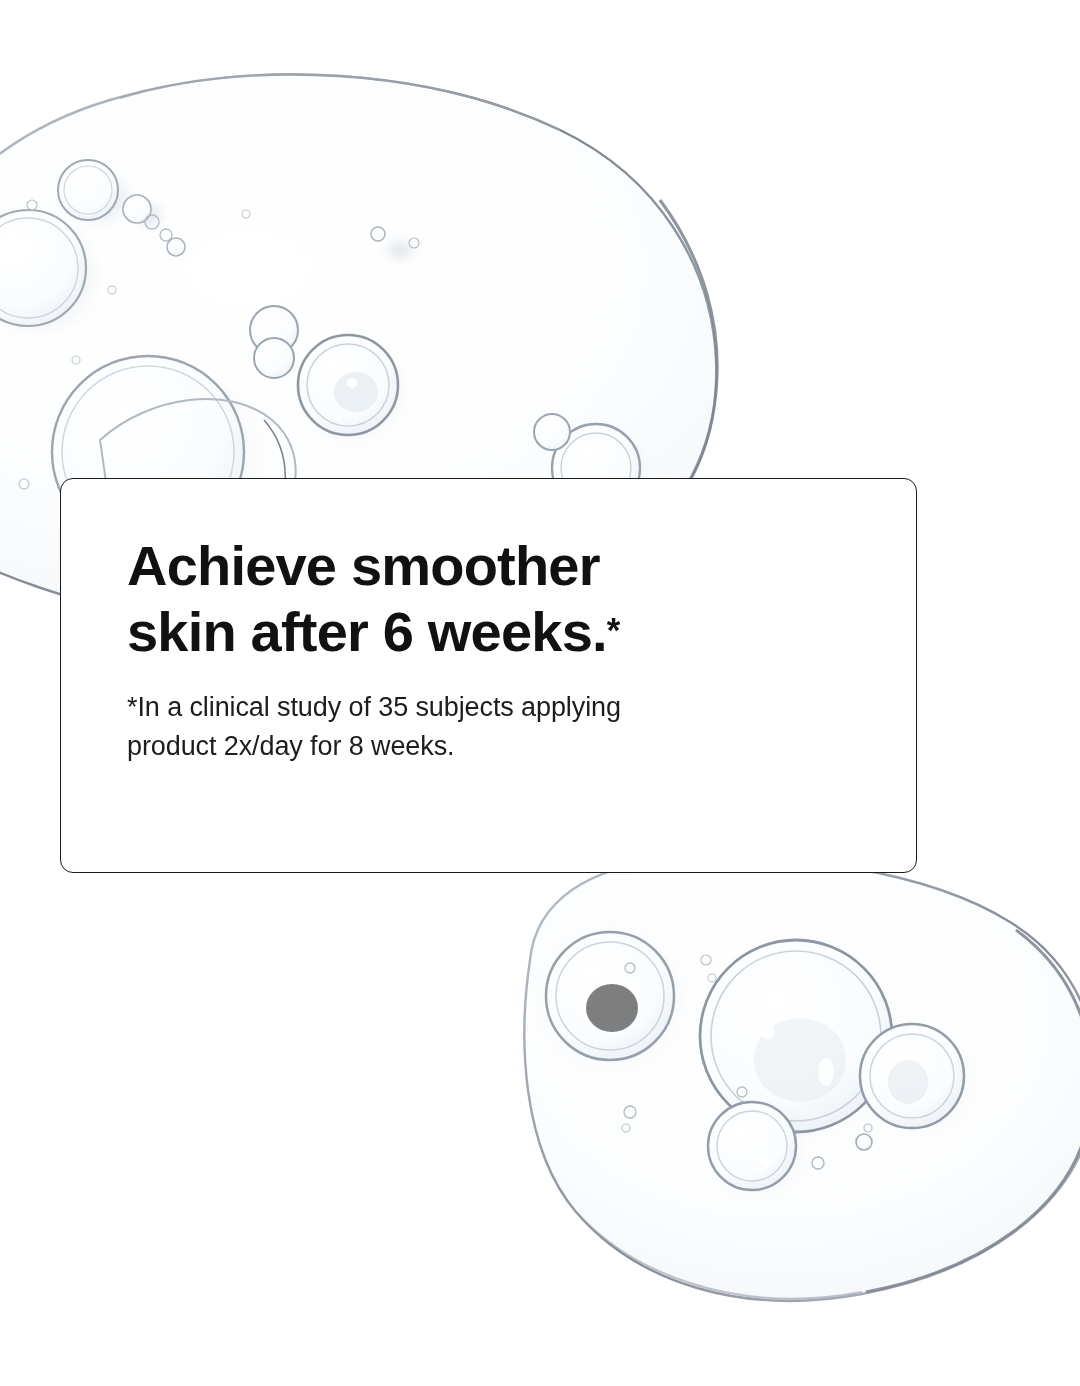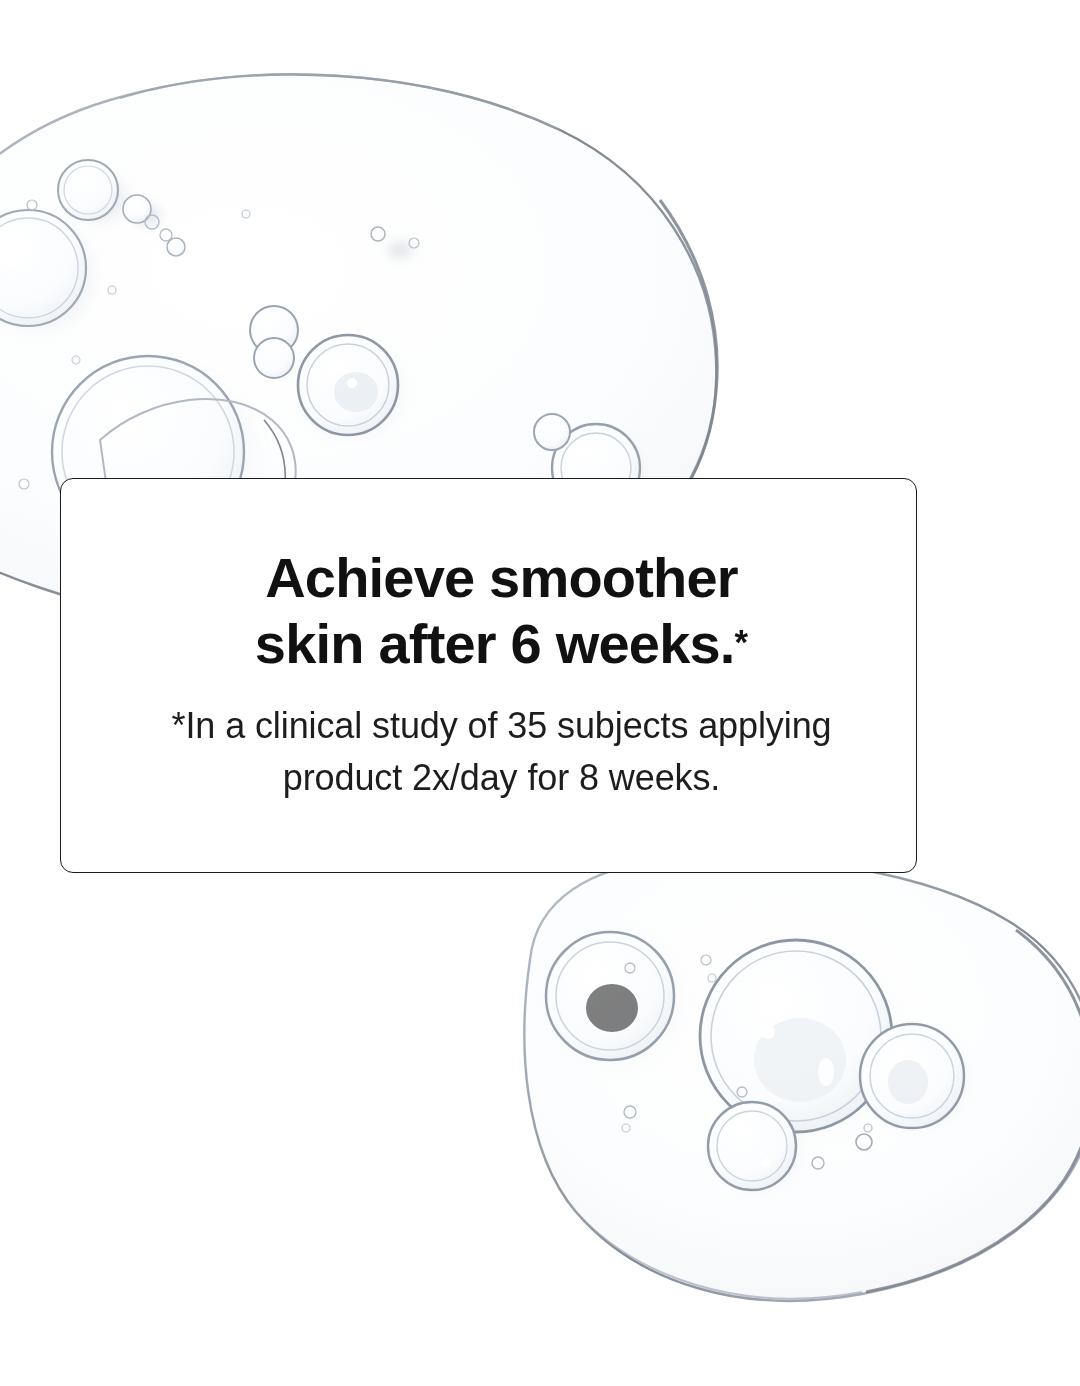--- a/index.html
+++ b/index.html
@@ -36,23 +36,22 @@
     height: 395px;
     background: #ffffff;
     border: 1.6px solid #1b1b1b;
     border-radius: 13px;
     box-sizing: border-box;
     z-index: 5;
   }
   .card-inner {
     position: absolute;
     left: 66px;
-    top: 66px;
+    top: 54px;
     right: 40px;
-    text-align: center;
   }
   .headline {
     margin: 0;
     font-family: "Liberation Sans", sans-serif;
     font-weight: 700;
     font-size: 56px;
     line-height: 1.17;
     letter-spacing: -0.8px;
     color: #111111;
     white-space: pre-line;
@@ -60,21 +59,21 @@
   .headline .sup-star {
     font-size: 0.62em;
     vertical-align: 22%;
     font-weight: 700;
     letter-spacing: 0;
   }
   .subcopy {
     margin: 24px 0 4px 0;
     font-family: "Liberation Sans", sans-serif;
     font-weight: 400;
-    font-size: 36px;
+    font-size: 27px;
     line-height: 1.45;
     letter-spacing: -0.1px;
     color: #1d1d1d;
     white-space: pre-line;
     text-indent: 0;
   }
 </style>
 </head>
 <body>
 

